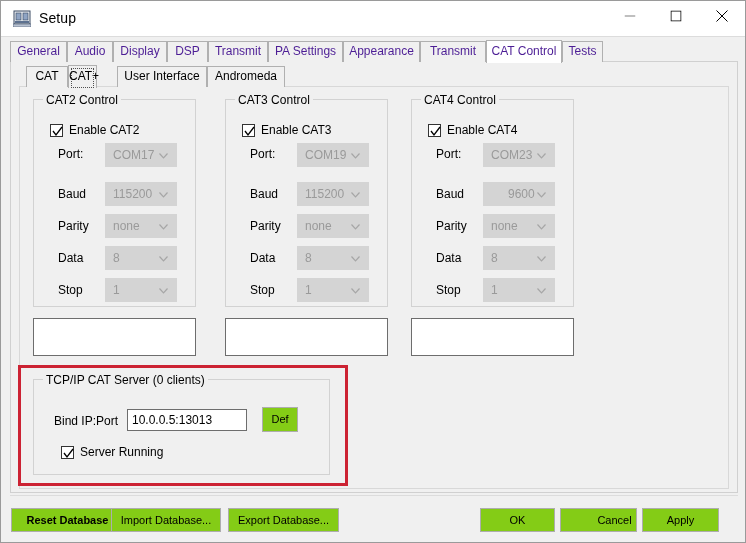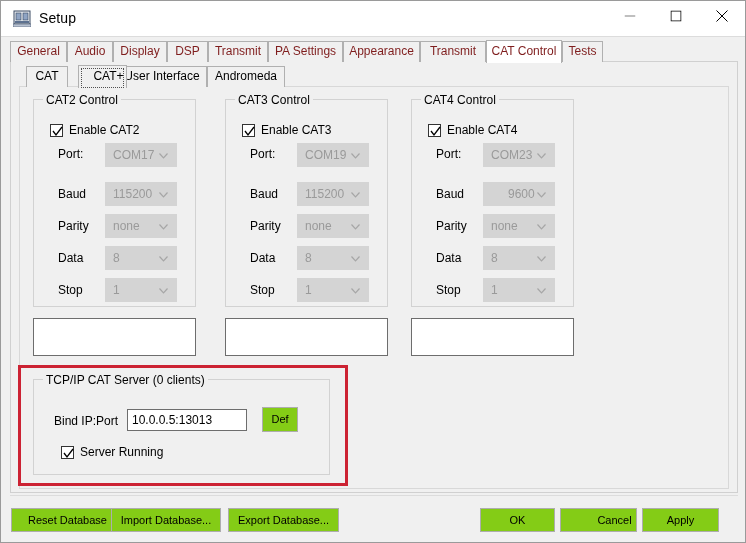--- a/index.html
+++ b/index.html
@@ -68,21 +68,21 @@
     position: absolute;
     top: 1px;
     height: 21px;
     box-sizing: border-box;
     border: 1px solid #b0b0b0;
     border-bottom: none;
     background: #f0f0f0;
     font-size: 12px;
     line-height: 19px;
     text-align: center;
-    color: #7f1d1d;
+    color: #4c1d95;
     cursor: default;
     white-space: nowrap;
   }
   .tab.sel {
     top: 0px;
     height: 23px;
     line-height: 21px;
     background: #ffffff;
     border-color: #b0b0b0;
     z-index: 5;
@@ -296,21 +296,21 @@
     <div class="tab" style="left:333px;width:77px;">Appearance</div>
     <div class="tab" style="left:410px;width:66px;">Transmit</div>
     <div class="tab sel" style="left:476px;width:76px;">CAT Control</div>
     <div class="tab" style="left:552px;width:41px;">Tests</div>
   </div>
 
   <div class="tabpage-inner"></div>
 
   <div class="tabstrip-inner">
     <div class="itab" style="left:0px;width:42px;">CAT</div>
-    <div class="itab sel" style="left:52px;width:49px;padding-left:12px;"><span class="focusring"></span><span>CAT+</span></div>
+    <div class="itab sel" style="left:42px;width:29px;"><span class="focusring"></span><span>CAT+</span></div>
     <div class="itab" style="left:91px;width:90px;">User Interface</div>
     <div class="itab" style="left:181px;width:78px;">Andromeda</div>
   </div>
 
   <div class="group" style="left:32px;top:98px;width:163px;height:208px;">
     <span class="glabel">CAT2 Control</span>
   </div>
   <div class="chk" style="left:49px;top:122px;">
     <span class="chkbox">
       <svg width="11" height="11" viewBox="0 0 11 11">
@@ -456,21 +456,21 @@
           <path d="M1 5 L4 9 L10 1" stroke="#000" stroke-width="1.3" fill="none"></path>
         </svg>
     </span>
     <span class="chklabel">Server Running</span>
   </div>
 
   <div class="redbox"></div>
 
   <div class="footer-sep"></div>
 
-  <div class="button" style="left:10px;top:507px;width:113px;">Reset Database</div>
+  <div class="button" style="left:10px;top:507px;width:113px;font-weight:bold;">Reset Database</div>
   <div class="button" style="left:110px;top:507px;width:110px;">Import Database...</div>
   <div class="button" style="left:227px;top:507px;width:111px;">Export Database...</div>
 
   <div class="button" style="left:479px;top:507px;width:75px;">OK</div>
   <div class="button" style="left:559px;top:507px;width:77px;padding-left:32px;">Cancel</div>
   <div class="button" style="left:641px;top:507px;width:77px;">Apply</div>
 
 </div>
 
 </body></html>

